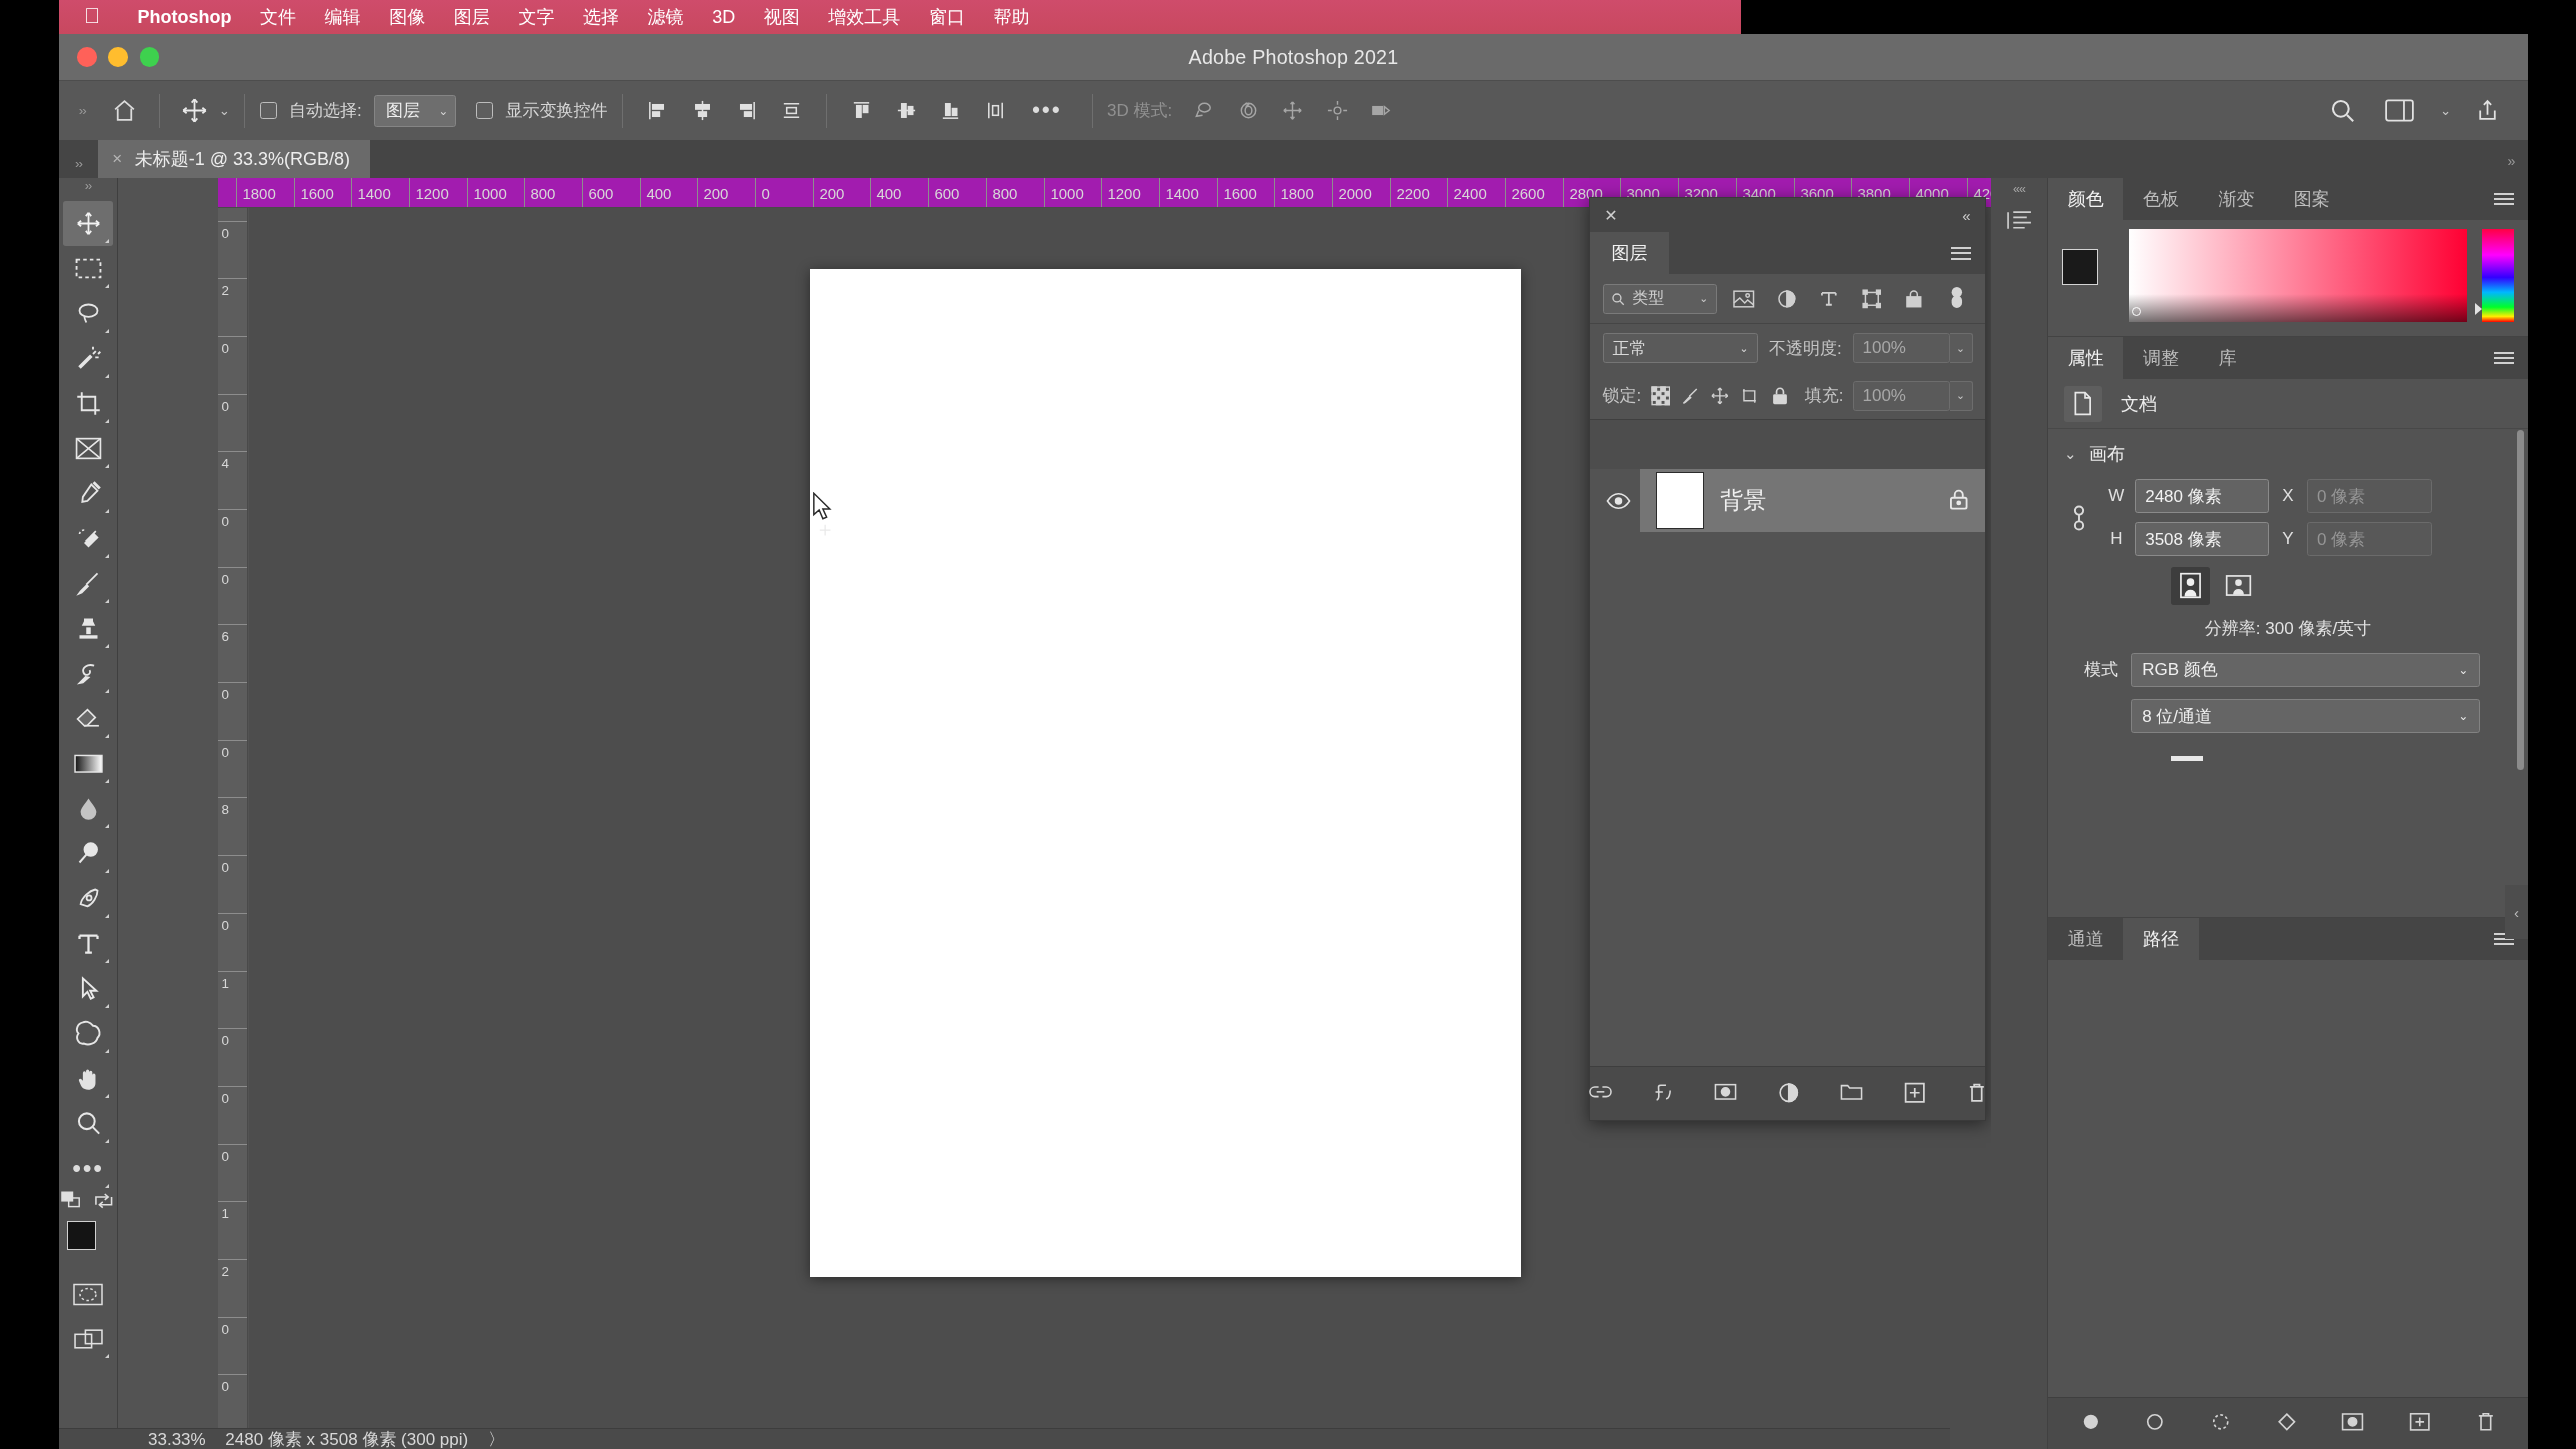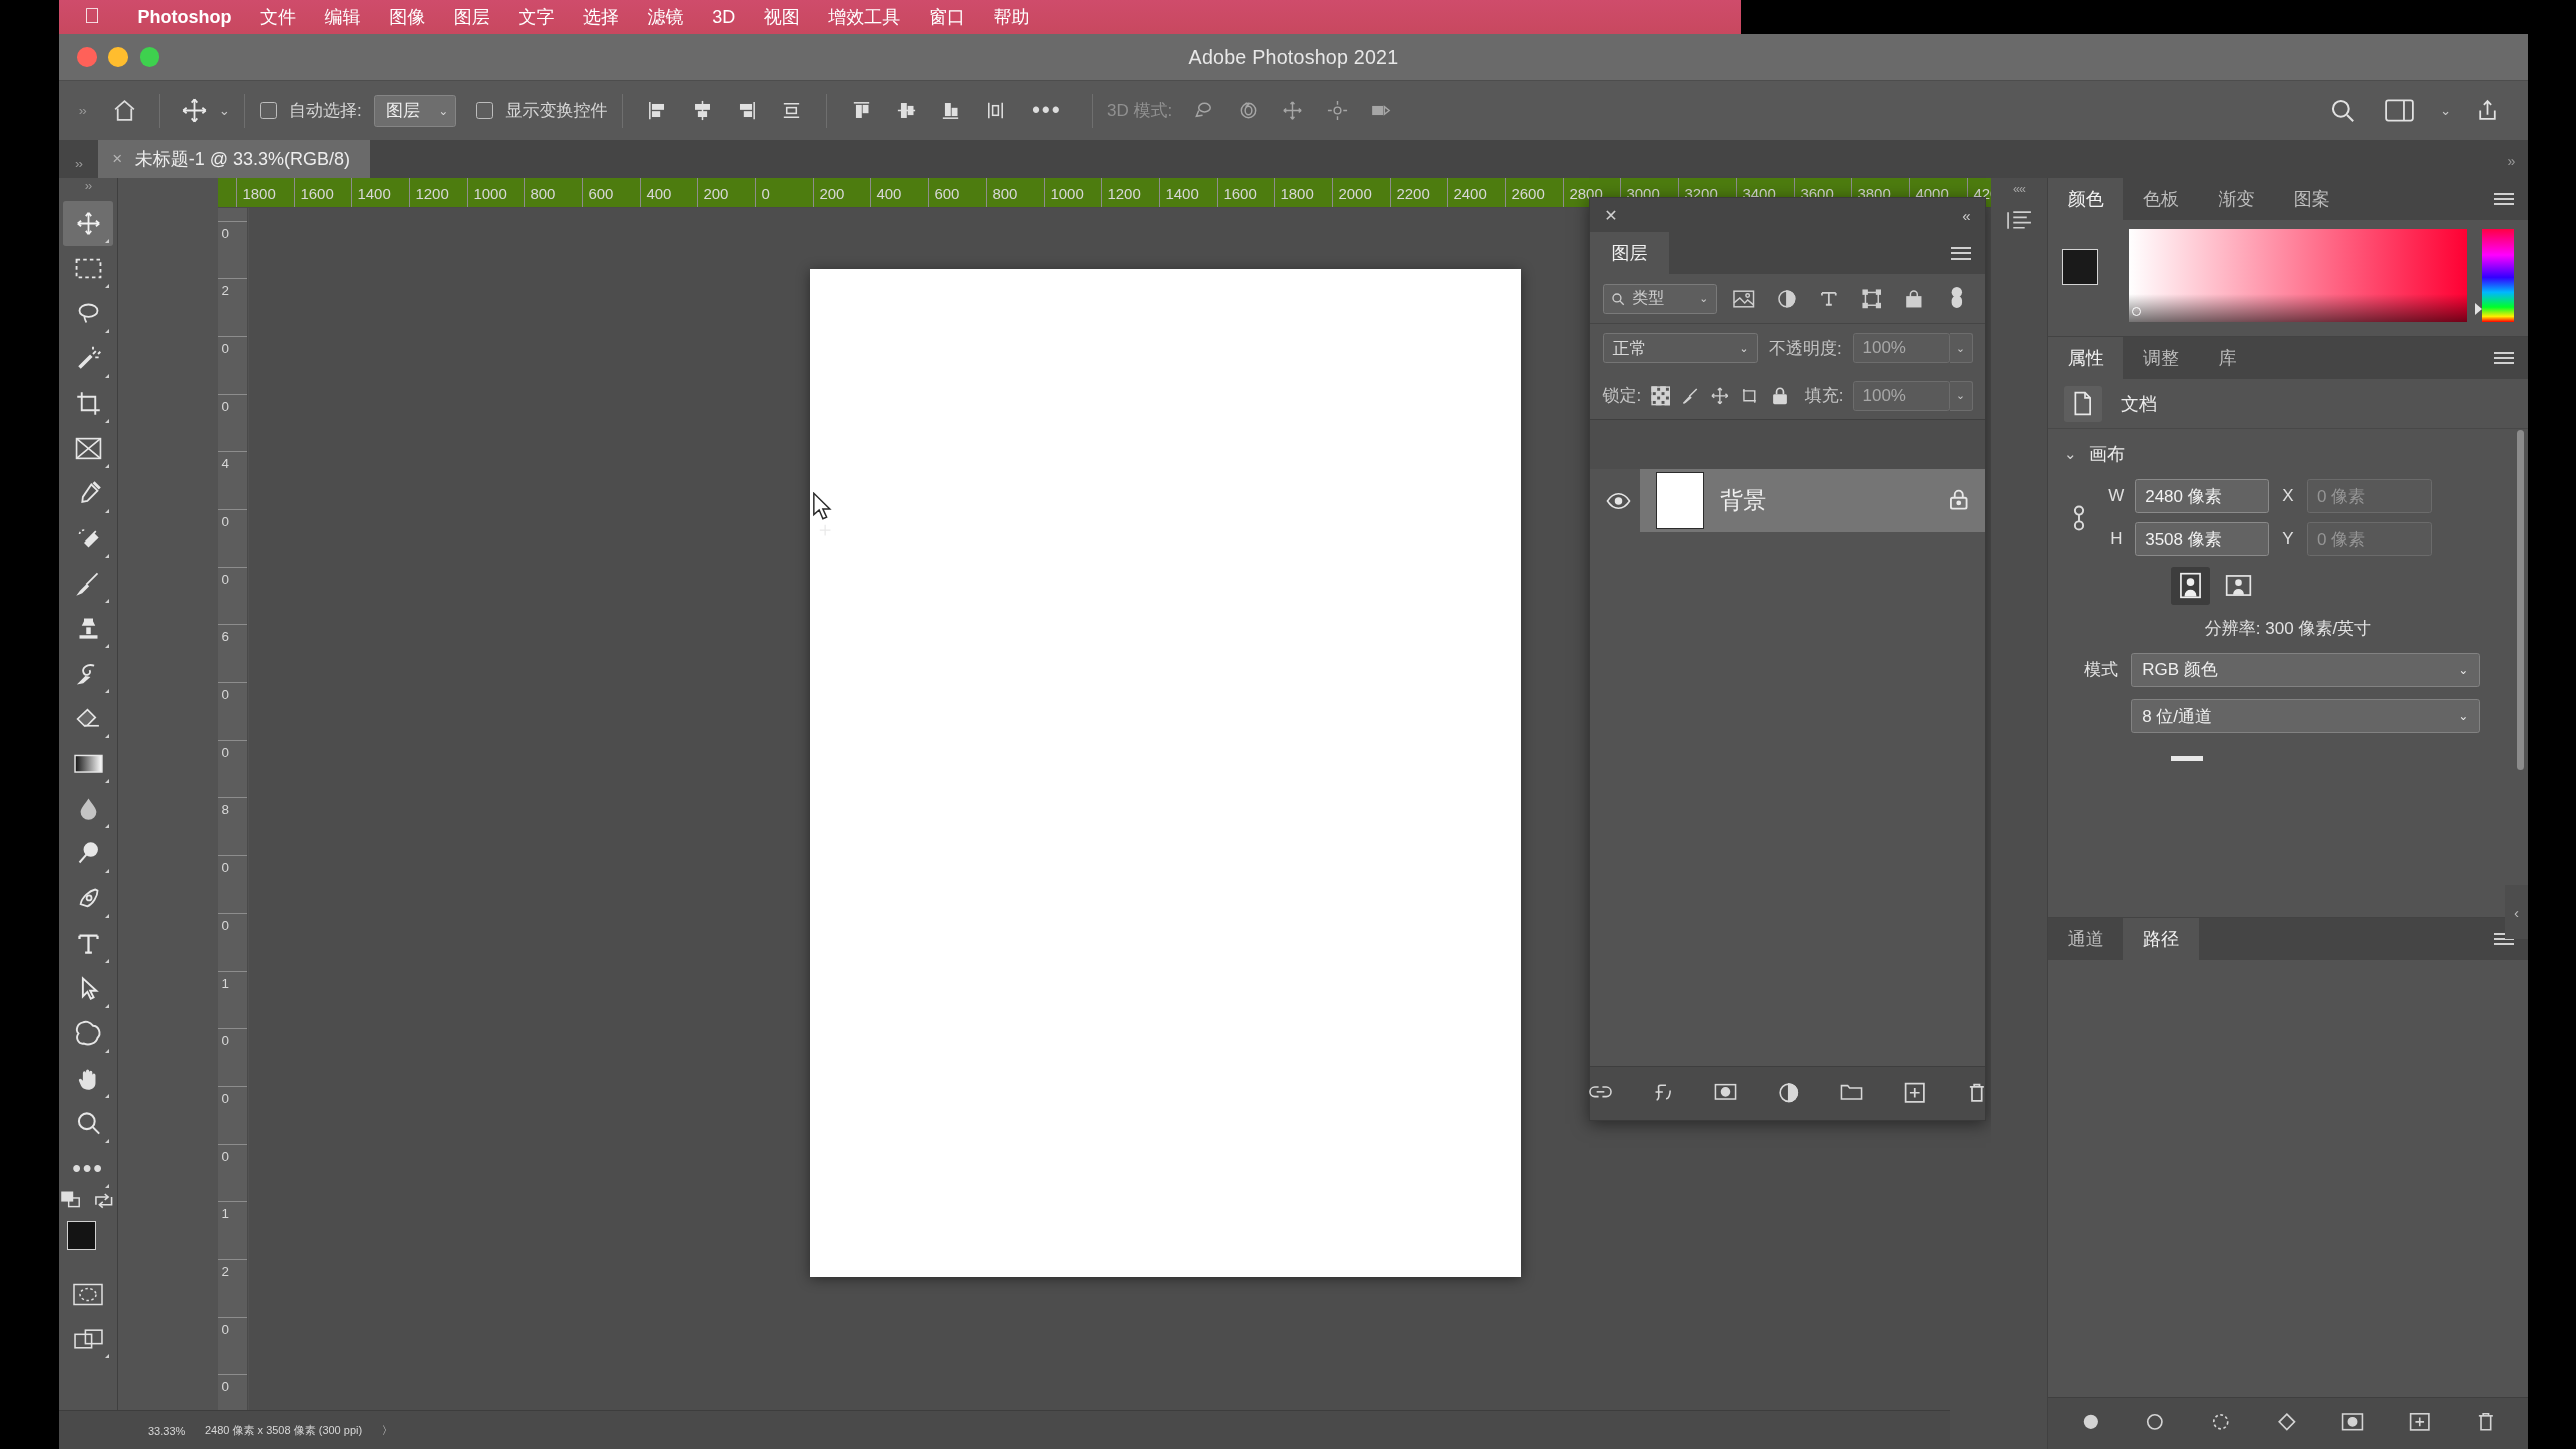--- a/index.html
+++ b/index.html
@@ -96,21 +96,21 @@
   .tool svg { display:block; }
   .swatches { position: relative; width: 50px; height: 52px; margin-top: 5.4px; }
   .sw-fg { position: absolute; left: 3.6px; top: 1.8px; width: 29px; height: 29px; background: #141414; border: 1.8px solid #d2d2d2; }
   .sw-bg { position: absolute; left: 19.7px; top: 18px; width: 29px; height: 29px; background: #fff; border: 1.8px solid #9a9a9a; z-index:-1;}
   .sw-row { display:flex; gap:9px; align-items:center; justify-content:center; width:50px; height:23px;}
 
   
   .canvasarea { position: absolute; left: 59px; top: 144px; right: 0; bottom: 0; }
   .ruler-h {
     position: absolute; left: 100px; top: 0; right: 0; height: 30px;
-    background: #4d7c0f; border-bottom: 0.9px solid #4a4a4a; overflow: hidden;
+    background: #a21caf; border-bottom: 0.9px solid #4a4a4a; overflow: hidden;
   }
   .ruler-v {
     position: absolute; left: 100px; top: 30px; width: 30px; bottom: 0;
     background: #5d5d5d; border-right: 0.9px solid #4a4a4a; overflow: hidden;
   }
   .rtick { position: absolute; top: 0; height: 30px; border-left: 0.9px solid #8d8d8d; }
   .rtick span { position: absolute; left: 5.4px; top: 7.2px; color: #d8d8d8; font-size: 15px; white-space: nowrap; }
   .rtickv { position: absolute; left: 0; width: 30px; border-top: 0.9px solid #8d8d8d; }
   .rtickv span { position: absolute; left: 3.6px; top: 5.4px; color: #d8d8d8; font-size: 13.4px; width: 10.7px; line-height: 13.4px; word-break: break-all; }
   .canvasbg {
@@ -208,24 +208,24 @@
   .scrollbar { position: absolute; right: 3.6px; top: 93px; width: 7.2px; height: 340px; background: #8c8c8c; border-radius: 3.6px; }
 
   
   .chpanel { height: 532px; display: flex; flex-direction: column; }
   .chbody { flex: 1; background: #535353; position: relative; }
   .chfoot { height: 52px; background: #4a4a4a; border-top: 0.9px solid #3f3f3f;
             display: flex; align-items: center; justify-content: center; gap: 45px; }
 
   
   .statusbar {
-    position: absolute; left: 59px; bottom: 0; width: 1891px; height: 40px;
+    position: absolute; left: 59px; bottom: 0; width: 1891px; height: 22px;
     background: #4a4a4a; border-top: 0.9px solid #3d3d3d;
     display: flex; align-items: center; padding-left: 89px; gap: 19.7px;
-    color: #d8d8d8; font-size: 11px;
+    color: #d8d8d8; font-size: 17px;
   }
   
   .edge-arrow { position: absolute; right: 0; top: 707px; width: 23px; height: 54px;
                 background: #4d4d4d; display:flex;align-items:center;justify-content:center;color:#bdbdbd;font-size:15px;}
 </style>
 </head>
 <body>
 
 <div id="root">
 

